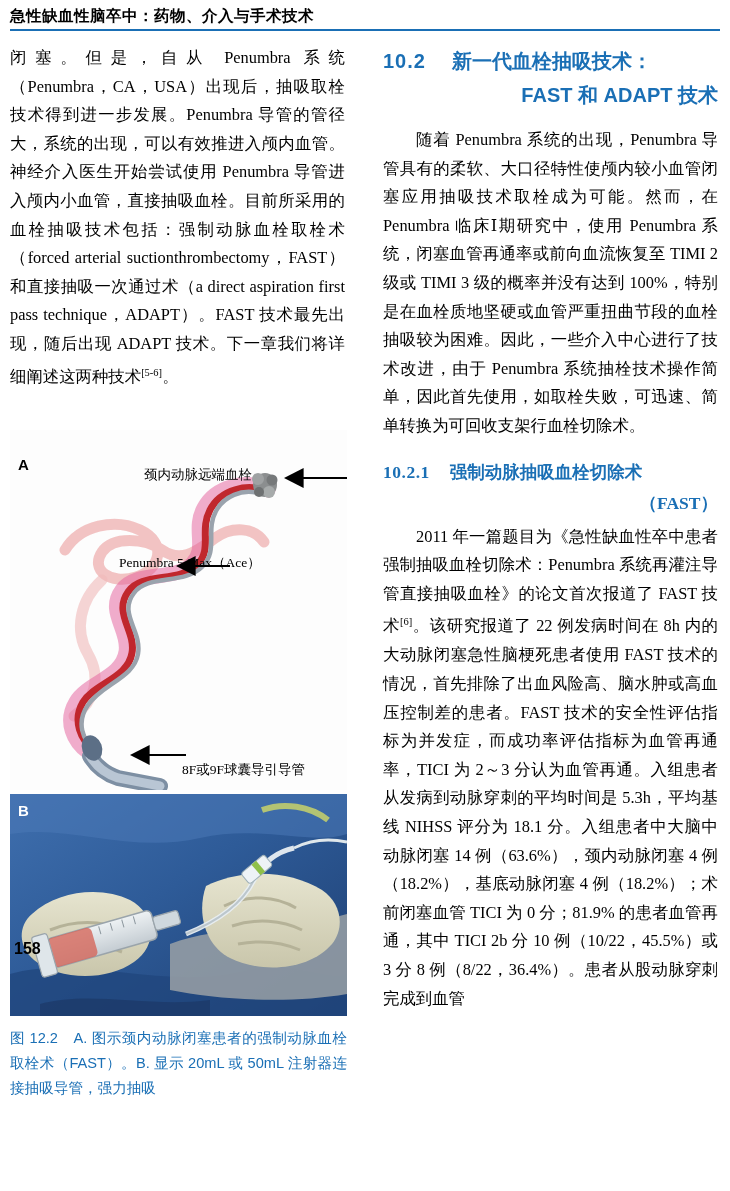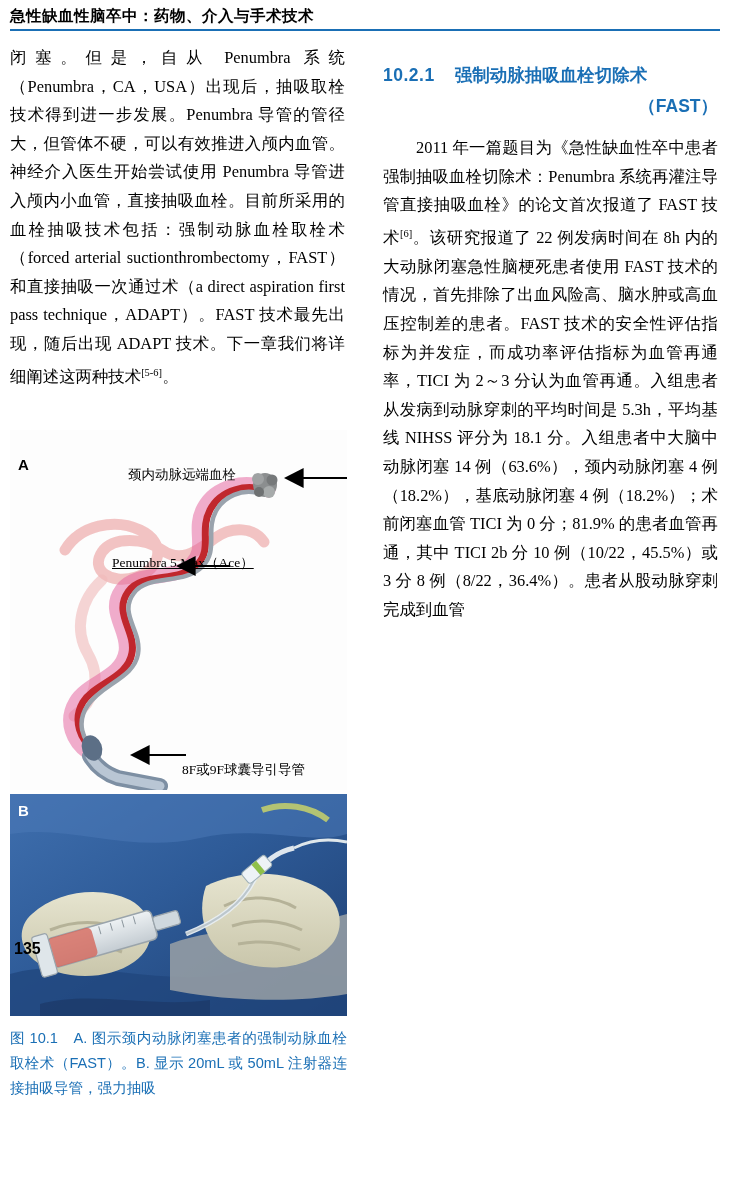--- a/index.html
+++ b/index.html
@@ -70,25 +70,25 @@
     font-size: 20px;
     line-height: 34px;
     margin: 0 0 14px 0;
   }
   .h2 .num { letter-spacing: 1px; }
   .h2 .ttl { margin-left: 26px; }
   .h2 .line2 { display:block; text-align: right; }
 
   .h3 {
     color: #1a6fb5;
-    font-family: Liberation Sans, sans-serif;
+    font-family: Liberation Serif, serif;
     font-weight: bold;
     font-size: 17.5px;
     line-height: 31px;
-    margin: 16px 0 12px 0;
+    margin: 16px 0 4px 0;
   }
   .h3 .num3 { letter-spacing: 0.5px; }
   .h3 .ttl3 { margin-left: 20px; }
   .h3 .line2b { display:block; text-align:right; }
 
   sup.ref { font-size: 10.5px; vertical-align: super; }
 
   
   .figure {
     position: absolute;
@@ -155,21 +155,21 @@
 </style>
 </head>
 <body>
 
 <div class="page">
 
   <div class="runhead">急性缺血性脑卒中：药物、介入与手术技术</div>
   <div class="runhead-rule"></div>
 
   <div class="col col-left">
-    <p class="body"><span>闭塞。但是，自从 Penumbra 系统（Penumbra，CA，USA）出现后，抽吸取栓技术得到进一步发展。Penumbra 导管的管径大，但管体不硬，可以有效推进入颅内血管。神经介入医生开始尝试使用 Penumbra 导管进入颅内小血管，直接抽吸血栓。目前所采用的血栓抽吸技术包括：强制动脉血栓取栓术（forced arterial suctionthrombectomy，FAST）和直接抽吸一次通过术（a direct aspiration first pass technique，ADAPT）。FAST 技术最先出现，随后出现 ADAPT 技术。下一章我们将详细阐述这两种技术</span><sup class="ref">[5-6]</sup><span>。</span></p>
+    <p class="body"><span>闭塞。但是，自从 Penumbra 系统（Penumbra，CA，USA）出现后，抽吸取栓技术得到进一步发展。Penumbra 导管的管径大，系统的出现，可以有效推进入颅内血管。神经介入医生开始尝试使用 Penumbra 导管进入颅内小血管，直接抽吸血栓。目前所采用的血栓抽吸技术包括：强制动脉血栓取栓术（forced arterial suctionthrombectomy，FAST）和直接抽吸一次通过术（a direct aspiration first pass technique，ADAPT）。FAST 技术最先出现，随后出现 ADAPT 技术。下一章我们将详细阐述这两种技术</span><sup class="ref">[5-6]</sup><span>。</span></p>
   </div>
 
   <div class="figure">
 
     <div class="fig-a">
       <svg class="arrow-svg" width="337" height="360" viewBox="0 0 337 360">
 
         <path d="M55 120 C70 95 105 88 130 100 C158 113 150 140 126 147 C100 155 80 140 92 122
                  C103 106 135 108 152 120 C172 134 188 120 205 108 C222 96 244 97 254 112" fill="none" stroke="#f0b9b9" stroke-width="11" stroke-linecap="round" opacity="0.85"></path>
         <path d="M92 150 C70 170 64 200 78 224 C92 248 84 272 64 286" fill="none" stroke="#f0b9b9" stroke-width="11" stroke-linecap="round" opacity="0.6"></path>
@@ -205,22 +205,22 @@
           <line x1="176" y1="325" x2="122" y2="325" marker-end="url(#ah)"></line>
         </g>
         <defs>
           <marker id="ah" markerWidth="9" markerHeight="9" refX="8" refY="4.5" orient="auto">
             <path d="M9,4.5 L0,0 L0,9 z" fill="#000"></path>
           </marker>
         </defs>
       </svg>
 
       <div class="panel-letter" style="left:8px; top:26px;">A</div>
-      <div class="fig-label" style="left:118px; top:36px;">颈内动脉远端血栓</div>
-      <div class="fig-label" style="left:102px; top:124px;text-decoration:underline;">Penumbra 5 Max（Ace）</div>
+      <div class="fig-label" style="left:134px; top:36px;">颈内动脉远端血栓</div>
+      <div class="fig-label" style="left:109px; top:124px;">Penumbra 5 Max（Ace）</div>
       <div class="fig-label" style="left:172px; top:331px;">8F或9F球囊导引导管</div>
     </div>
 
     <div class="fig-b">
       <svg width="337" height="222" viewBox="0 0 337 222">
         <defs>
           <linearGradient id="drape" x1="0" y1="0" x2="1" y2="1">
             <stop offset="0%" stop-color="#3f6fae"></stop>
             <stop offset="45%" stop-color="#2e5b98"></stop>
             <stop offset="100%" stop-color="#1e3f72"></stop>
@@ -277,28 +277,33 @@
           <rect x="0" y="-7" width="6" height="14" fill="#8fc04a"></rect>
         </g>
 
         <path d="M284 54 C300 46 318 44 337 48" fill="none" stroke="#dfe7eb" stroke-width="3"></path>
 
         <path d="M252 16 C274 8 300 12 318 26" fill="none" stroke="#c8d26a" stroke-width="6" opacity="0.85"></path>
       </svg>
       <div class="panel-letter onphoto" style="left:8px; top:8px;">B</div>
     </div>
 
-    <div class="caption">图 10.1　A. 图示颈内动脉闭塞患者的强制动脉血栓取栓术（FAST）。B. 显示 20mL 或 50mL 注射器连接抽吸导管，强力抽吸</div>
+    <div class="caption">图 12.2　A. 图示颈内动脉闭塞患者的强制动脉血栓取栓术（FAST）。B. 显示 20mL 或 50mL 注射器连接抽吸导管，强力抽吸</div>
   </div>
 
   <div class="col col-right">
-
+    <div class="h2">
+      <span class="num">10.2</span><span class="ttl">新一代血栓抽吸技术：</span>
+      <span class="line2">FAST 和 ADAPT 技术</span>
+    </div>
+
+    <p class="body indent">随着 Penumbra 系统的出现，Penumbra 导管具有的柔软、大口径特性使颅内较小血管闭塞应用抽吸技术取栓成为可能。然而，在 Penumbra 临床Ⅰ期研究中，使用 Penumbra 系统，闭塞血管再通率或前向血流恢复至 TIMI 2 级或 TIMI 3 级的概率并没有达到 100%，特别是在血栓质地坚硬或血管严重扭曲节段的血栓抽吸较为困难。因此，一些介入中心进行了技术改进，由于 Penumbra 系统抽栓技术操作简单，因此首先使用，如取栓失败，可迅速、简单转换为可回收支架行血栓切除术。</p>
 
     <div class="h3">
       <span class="num3">10.2.1</span><span class="ttl3">强制动脉抽吸血栓切除术</span>
       <span class="line2b">（FAST）</span>
     </div>
 
     <p class="body indent"><span>2011 年一篇题目为《急性缺血性卒中患者强制抽吸血栓切除术：Penumbra 系统再灌注导管直接抽吸血栓》的论文首次报道了 FAST 技术</span><sup class="ref">[6]</sup><span>。该研究报道了 22 例发病时间在 8h 内的大动脉闭塞急性脑梗死患者使用 FAST 技术的情况，首先排除了出血风险高、脑水肿或高血压控制差的患者。FAST 技术的安全性评估指标为并发症，而成功率评估指标为血管再通率，TICI 为 2～3 分认为血管再通。入组患者从发病到动脉穿刺的平均时间是 5.3h，平均基线 NIHSS 评分为 18.1 分。入组患者中大脑中动脉闭塞 14 例（63.6%），颈内动脉闭塞 4 例（18.2%），基底动脉闭塞 4 例（18.2%）；术前闭塞血管 TICI 为 0 分；81.9% 的患者血管再通，其中 TICI 2b 分 10 例（10/22，45.5%）或 3 分 8 例（8/22，36.4%）。患者从股动脉穿刺完成到血管</span></p>
   </div>
 
-  <div class="folio">135</div>
+  <div class="folio">158</div>
 </div>
 
 </body></html>

